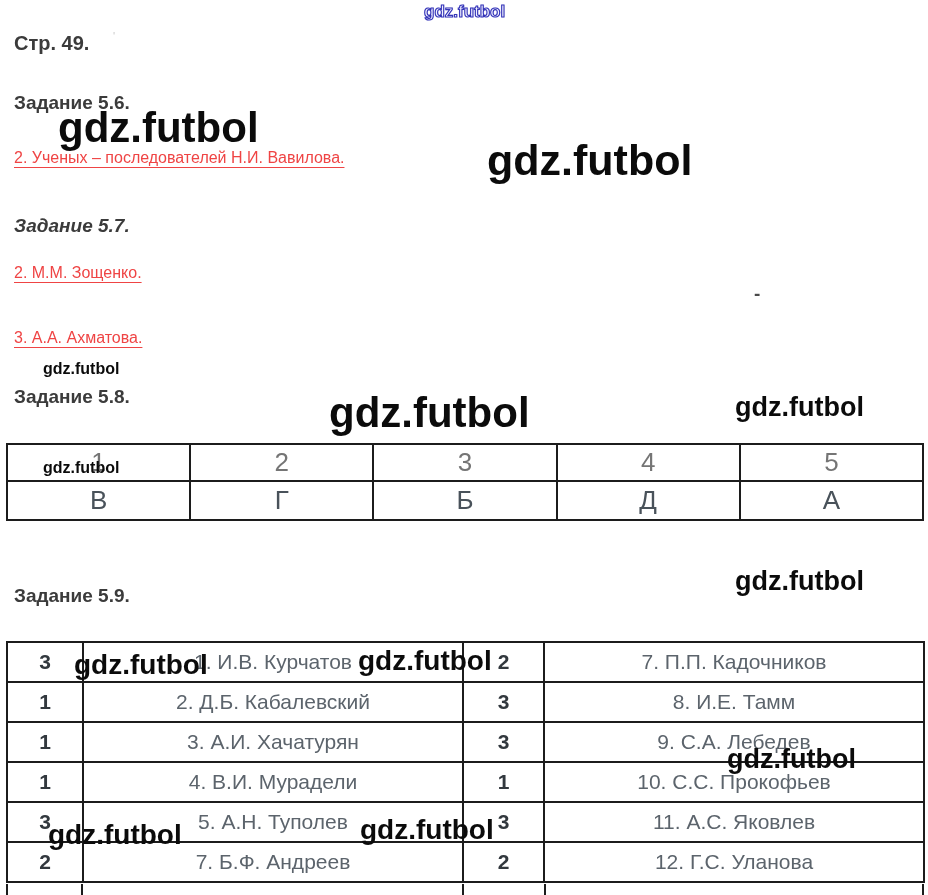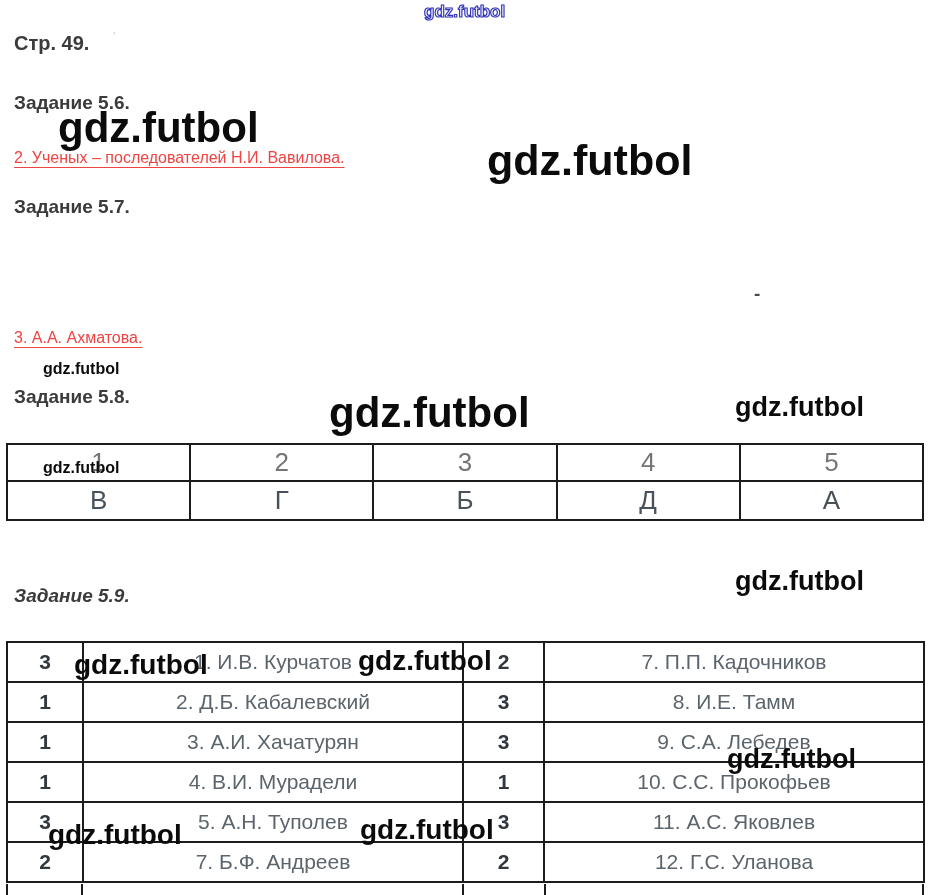--- a/index.html
+++ b/index.html
@@ -37,21 +37,22 @@
   <div class="abs wm-outline" style="left:424px; top:2px; font-size:17px;">gdz.futbol</div>
 
   <div class="abs heading" style="left:14px; top:32px; font-size:20px;">Стр. 49.</div>
   <div class="abs stray" style="left:113px; top:30px;">'</div>
 
   <div class="abs heading" style="left:14px; top:92px;">Задание 5.6.</div>
   <div class="abs wm" style="left:58px; top:107px; font-size:42px;">gdz.futbol</div>
   <div class="abs answer" style="left:14px; top:149px;">2. Ученых – последователей Н.И. Вавилова.</div>
   <div class="abs wm" style="left:487px; top:139px; font-size:43px; font-weight:600;">gdz.futbol</div>
 
-  <div class="abs heading" style="left:14px; top:196px;">Задание 5.7.</div>
+  <div class="abs heading" style="left:14px; top:215px;font-style:italic;">Задание 5.7.</div>
+  <div class="abs answer" style="left:14px; top:264px;">2. М.М. Зощенко.</div>
   <div class="abs dash" style="left:754px; top:283px;">-</div>
   <div class="abs answer" style="left:14px; top:329px;text-align:right;">3. А.А. Ахматова.</div>
 
   <div class="abs wm wm-med" style="left:43px; top:361px; font-size:16px;">gdz.futbol</div>
   <div class="abs heading" style="left:14px; top:386px;">Задание 5.8.</div>
   <div class="abs wm" style="left:329px; top:392px; font-size:42px;">gdz.futbol</div>
   <div class="abs wm wm-med" style="left:735px; top:394px; font-size:27px;">gdz.futbol</div>
 
   <table class="tbl abs" style="left:6px; top:443px; width:918px;">
     <colgroup>
@@ -75,21 +76,21 @@
         <td>Б</td>
         <td>Д</td>
         <td>А</td>
       </tr>
     </tbody>
   </table>
 
   <div class="abs wm wm-med" style="left:43px; top:460px; font-size:16px;">gdz.futbol</div>
 
   <div class="abs wm wm-med" style="left:735px; top:568px; font-size:27px;">gdz.futbol</div>
-  <div class="abs heading" style="left:14px; top:585px;font-style:italic;">Задание 5.9.</div>
+  <div class="abs heading" style="left:14px; top:585px;">Задание 5.9.</div>
 
   <table class="tbl t59 abs" style="left:6px; top:641px; width:919px;">
     <colgroup>
         <col style="width:76px">
         <col style="width:380px">
         <col style="width:81px">
         <col style="width:380px">
       </colgroup>
     <tbody>
       <tr>

